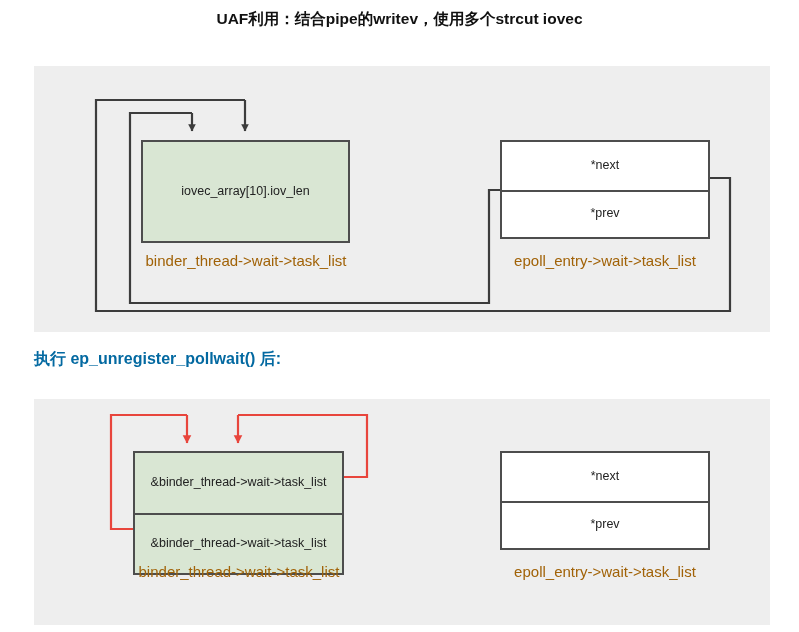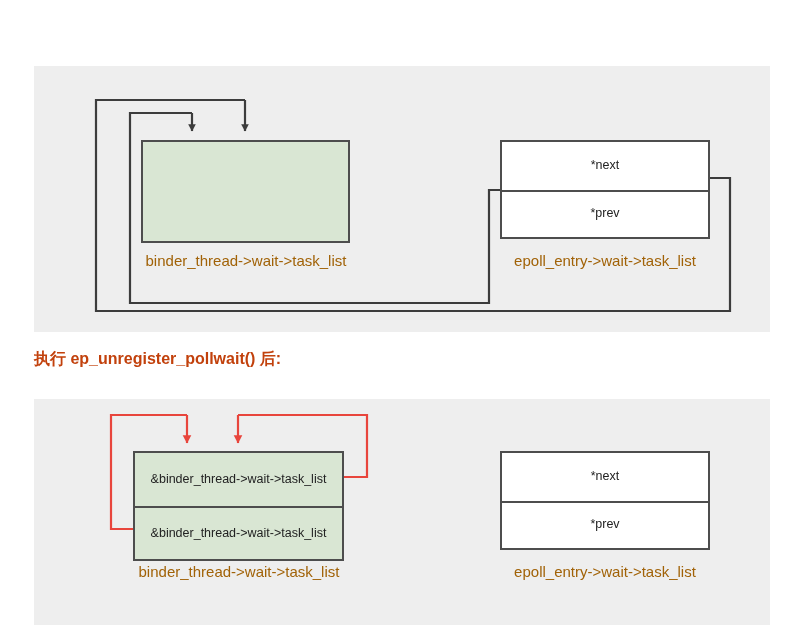--- a/index.html
+++ b/index.html
@@ -30,21 +30,21 @@
     letter-spacing: 0px;
   }
   .main-title .tline { display: block; }
 
   .section-title {
     position: absolute;
     left: 34px;
     top: 349px;
     font-size: 16px;
     font-weight: bold;
-    color: #c2410c;
+    color: #0369a1;
   }
 
   
   .panel {
     position: absolute;
     background: #eeeeee;
   }
   #panel-one {
     left: 34px;
     top: 66px;
@@ -98,37 +98,39 @@
     left: 0;
     top: 0;
     width: 799px;
     height: 632px;
     pointer-events: none;
   }
 
   
   #box-iovec      { left: 141px; top: 140px; width: 209px; height: 103px; }
   #box-epoll-one  { left: 500px; top: 140px; width: 210px; height:  99px; }
-  #box-binder-two { left: 133px; top: 451px; width: 211px; height: 110px; }
+  #box-binder-two { left: 133px; top: 451px; width: 211px; height: 124px; }
   #box-epoll-two  { left: 500px; top: 451px; width: 210px; height:  99px; }
 
   #cap-binder-one { left:  90px; top: 252px; width: 312px; }
   #cap-epoll-one  { left: 452px; top: 252px; width: 306px; }
   #cap-binder-two { left:  88px; top: 563px; width: 302px; }
   #cap-epoll-two  { left: 452px; top: 563px; width: 306px; }
 </style>
 </head>
 <body>
 
 <div class="main-title">
+  <span class="tline">UAF利用：结合pipe的writev，使用多个strcut iovec</span>
 </div>
 
 <div class="panel" id="panel-one"></div>
 
 <div class="struct-box green" id="box-iovec">
+  <div class="row">iovec_array[10].iov_len</div>
 </div>
 
 <div class="struct-box white" id="box-epoll-one">
   <div class="row">*next</div>
   <div class="row">*prev</div>
 </div>
 
 <div class="box-caption" id="cap-binder-one">binder_thread-&gt;wait-&gt;task_list</div>
 <div class="box-caption" id="cap-epoll-one">epoll_entry-&gt;wait-&gt;task_list</div>
 

